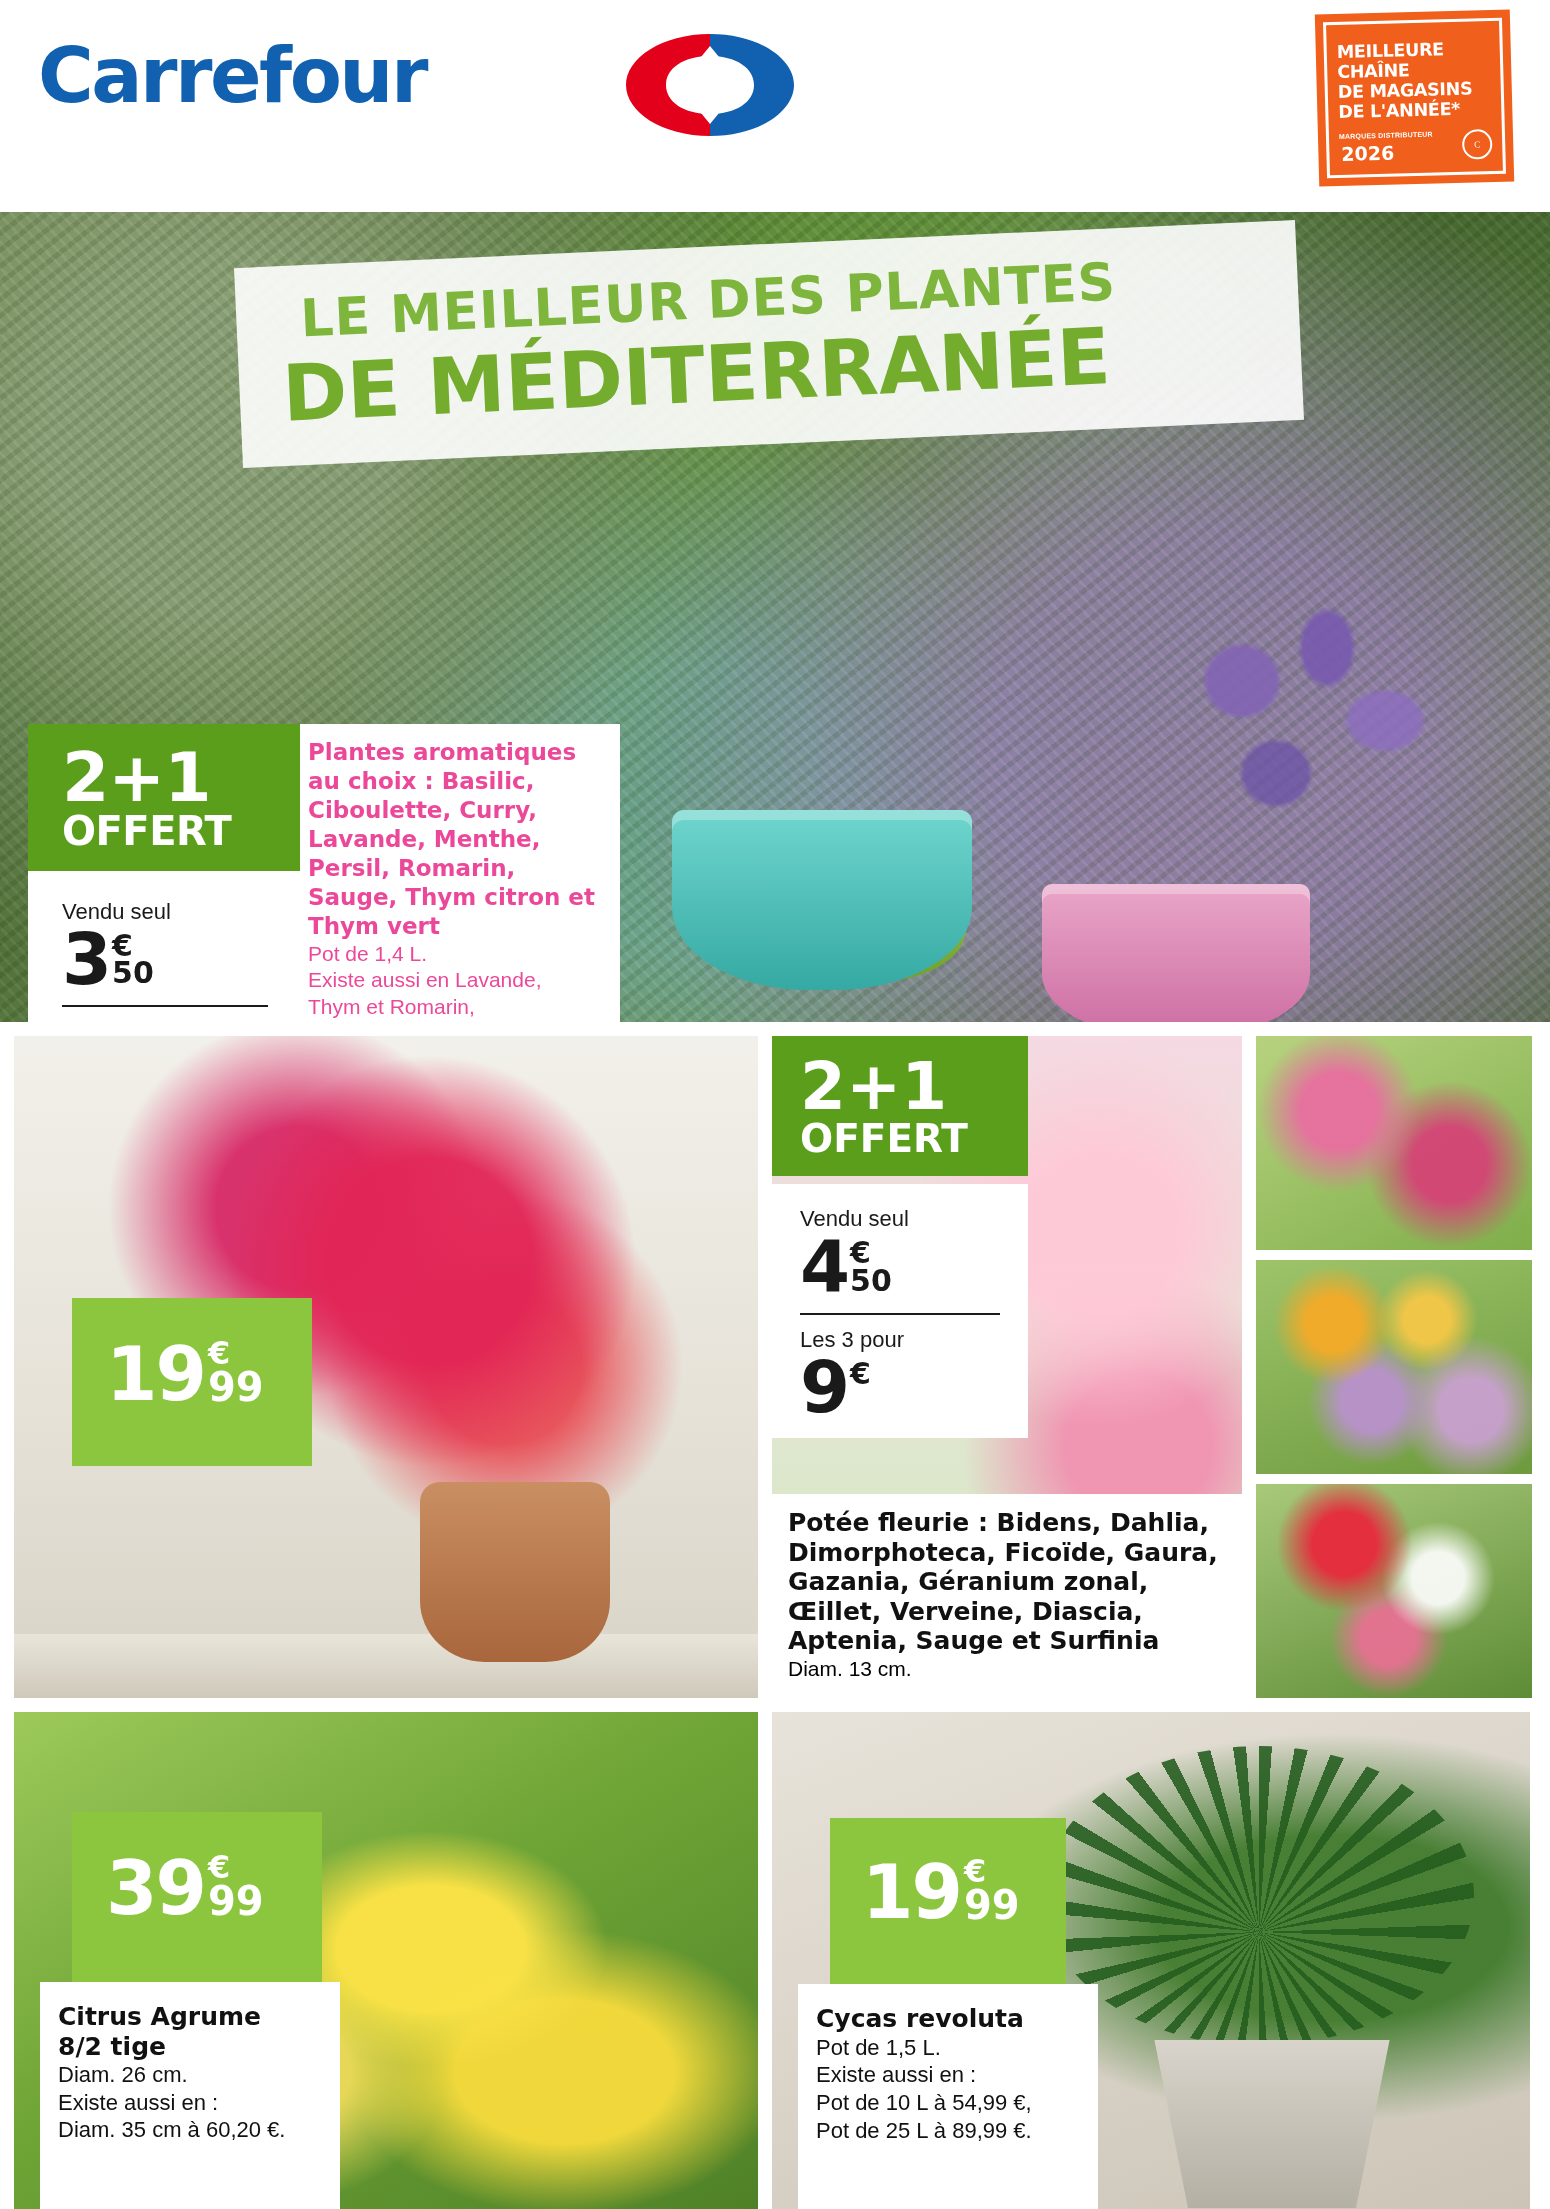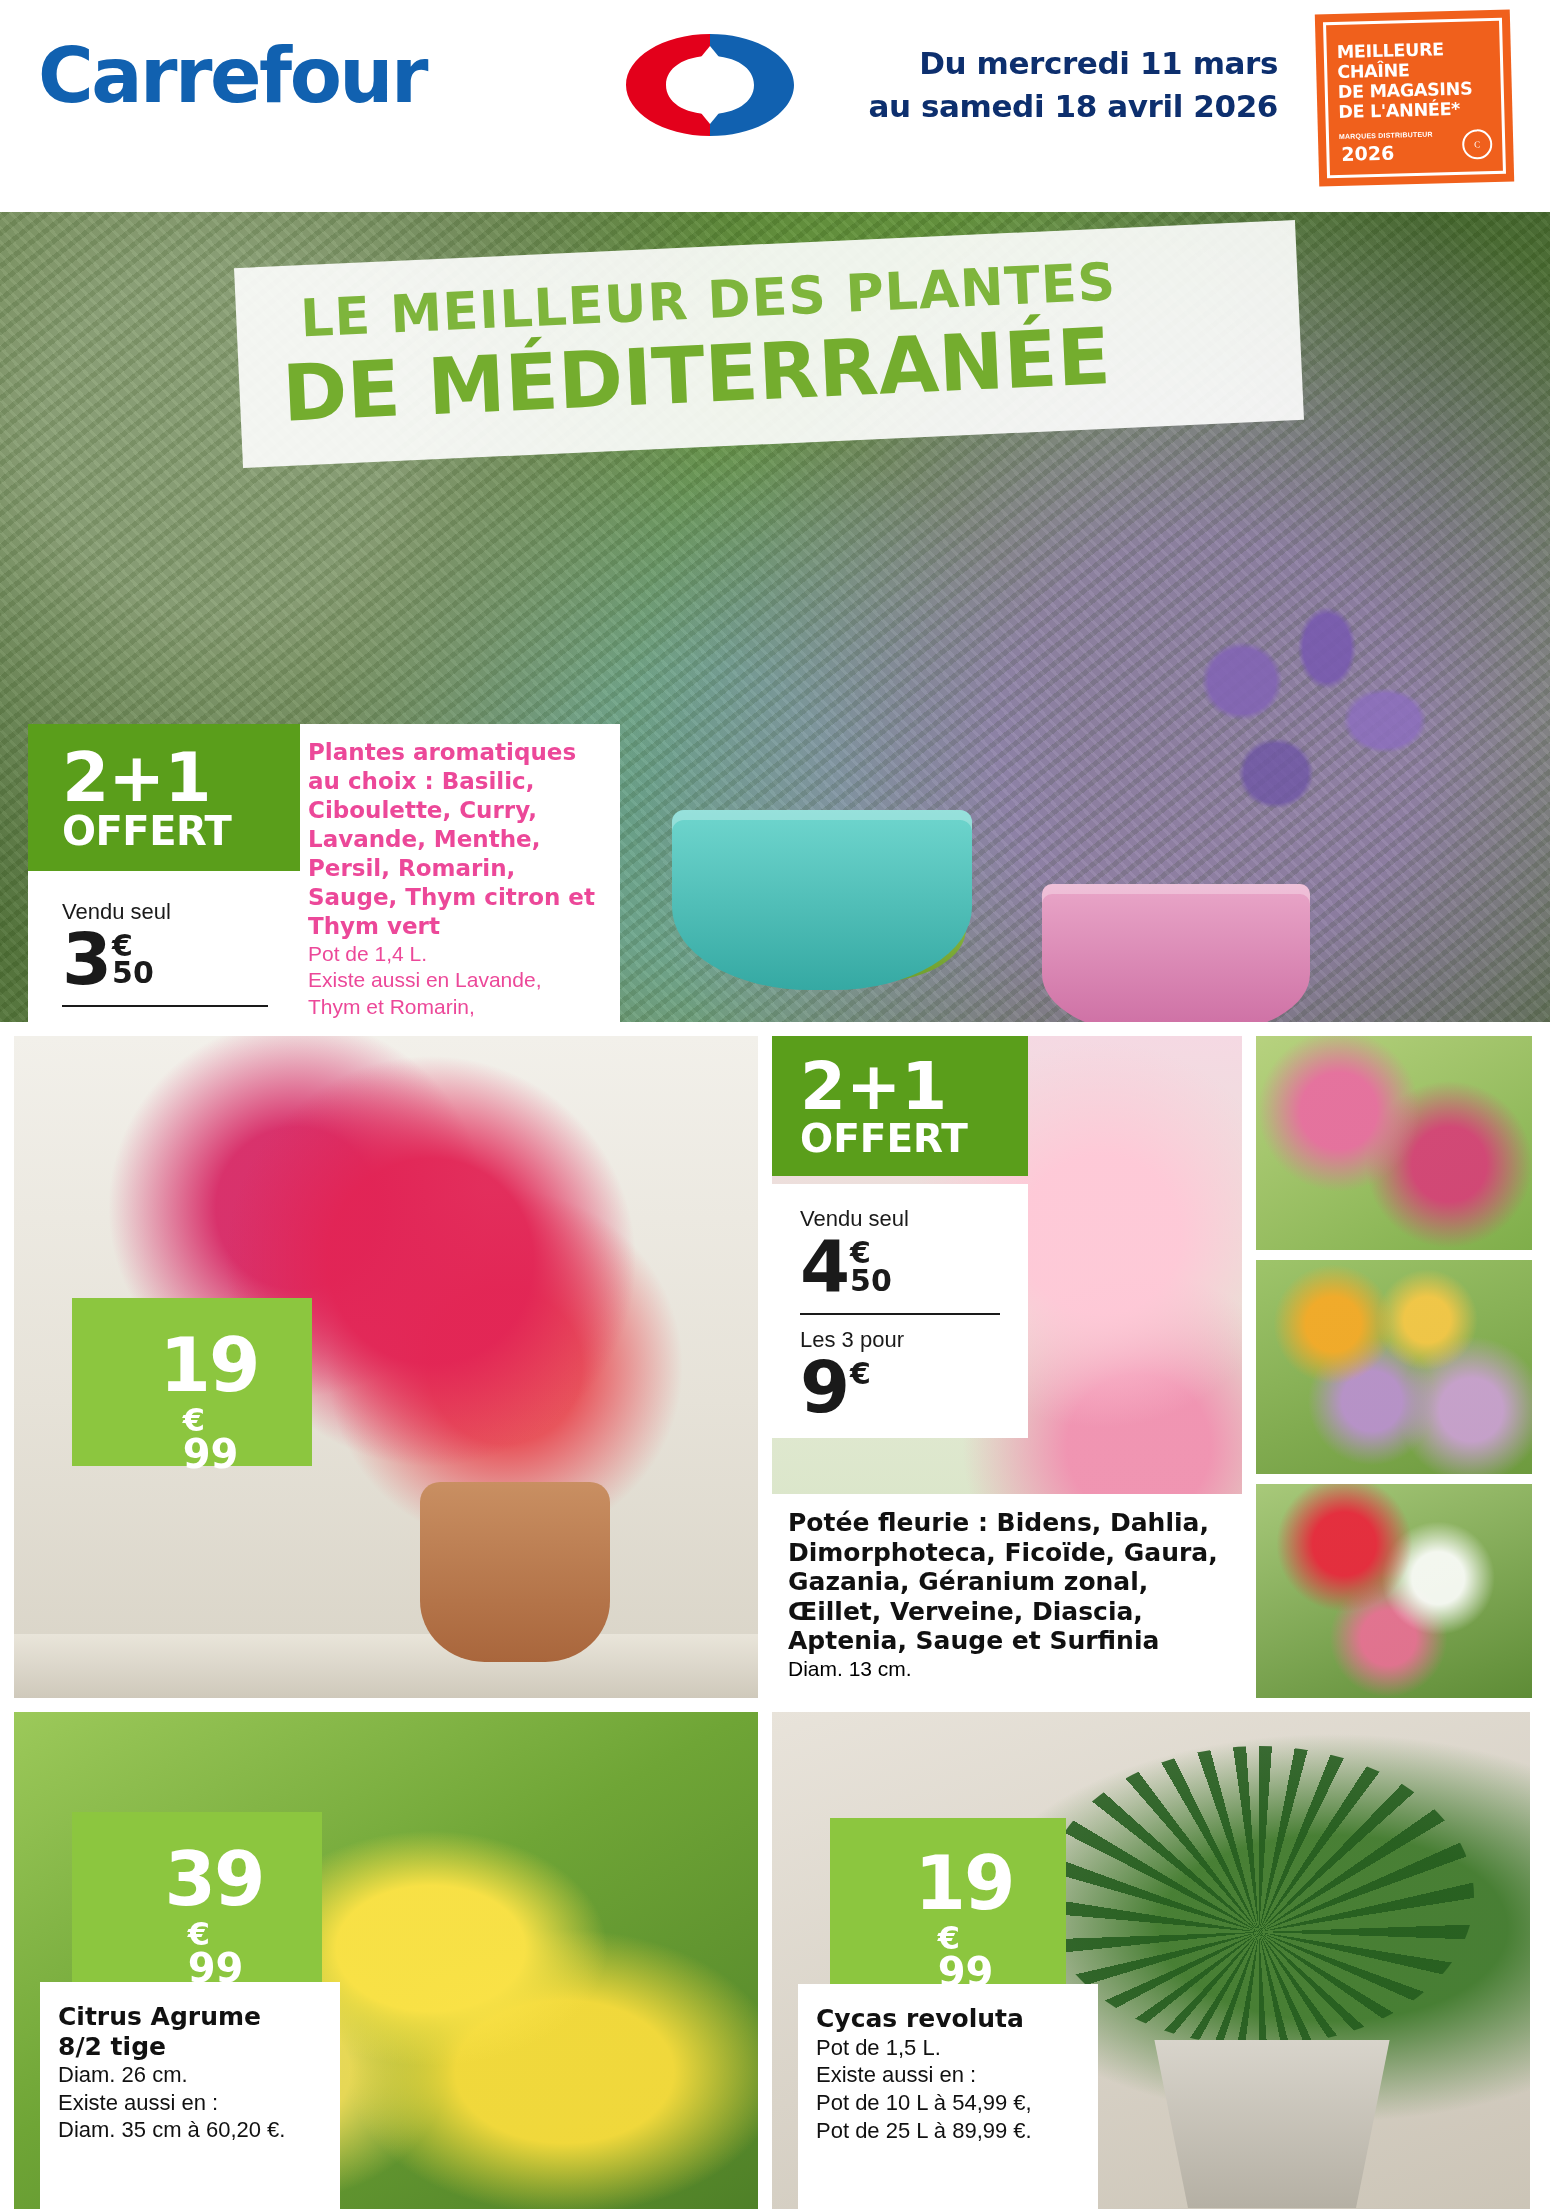--- a/index.html
+++ b/index.html
@@ -433,23 +433,22 @@
   }
   .pricetag {
     position: absolute;
     background: #8cc63f;
     color: #ffffff;
   }
   .pricetag .num {
     font-family: "DejaVu Sans", sans-serif;
     font-weight: bold;
     display: flex;
-    align-items: center;
+    align-items: flex-end;
     line-height: 0.9;
-    flex-direction: column;
   }
   .pricetag .int { font-size: 74px; letter-spacing: -2px; }
   .pricetag .sup { display: flex; flex-direction: column; margin-left: 3px; margin-top: 8px;}
   .pricetag .cur { font-size: 32px; line-height: .85; }
   .pricetag .dec { font-size: 40px; line-height: 1; }
 
   .caption-title {
     font-family: "DejaVu Sans", sans-serif;
     font-weight: bold;
     font-size: 25px;
@@ -473,24 +472,20 @@
     <div class="logo-wrap">
       <span class="logo-text">Carrefour</span>
     </div>
 
     <svg class="logo-mark" viewBox="0 0 230 110">
       <path d="M118 4 C70 4 34 28 34 55 C34 82 70 106 118 106 L118 84 C92 84 74 72 74 55 C74 38 92 26 118 26 Z" fill="#e3001b"></path>
       <path d="M118 4 C166 4 202 28 202 55 C202 82 166 106 118 106 L118 84 C144 84 162 72 162 55 C162 38 144 26 118 26 Z" fill="#1161b0"></path>
       <path d="M118 16 L150 55 L118 94 L86 55 Z" fill="#ffffff"></path>
     </svg>
 
-    <div class="dates">
-      <div>Du mercredi 11 mars</div>
-      <div>au samedi 18 avril 2026</div>
-    </div>
 
     <div class="award-badge">
       <div class="award-inner">
         <div class="award-lines">
           <div>MEILLEURE</div>
           <div>CHAÎNE</div>
           <div>DE MAGASINS</div>
           <div>DE L'ANNÉE*</div>
         </div>
         <div class="award-sub">MARQUES DISTRIBUTEUR</div>

